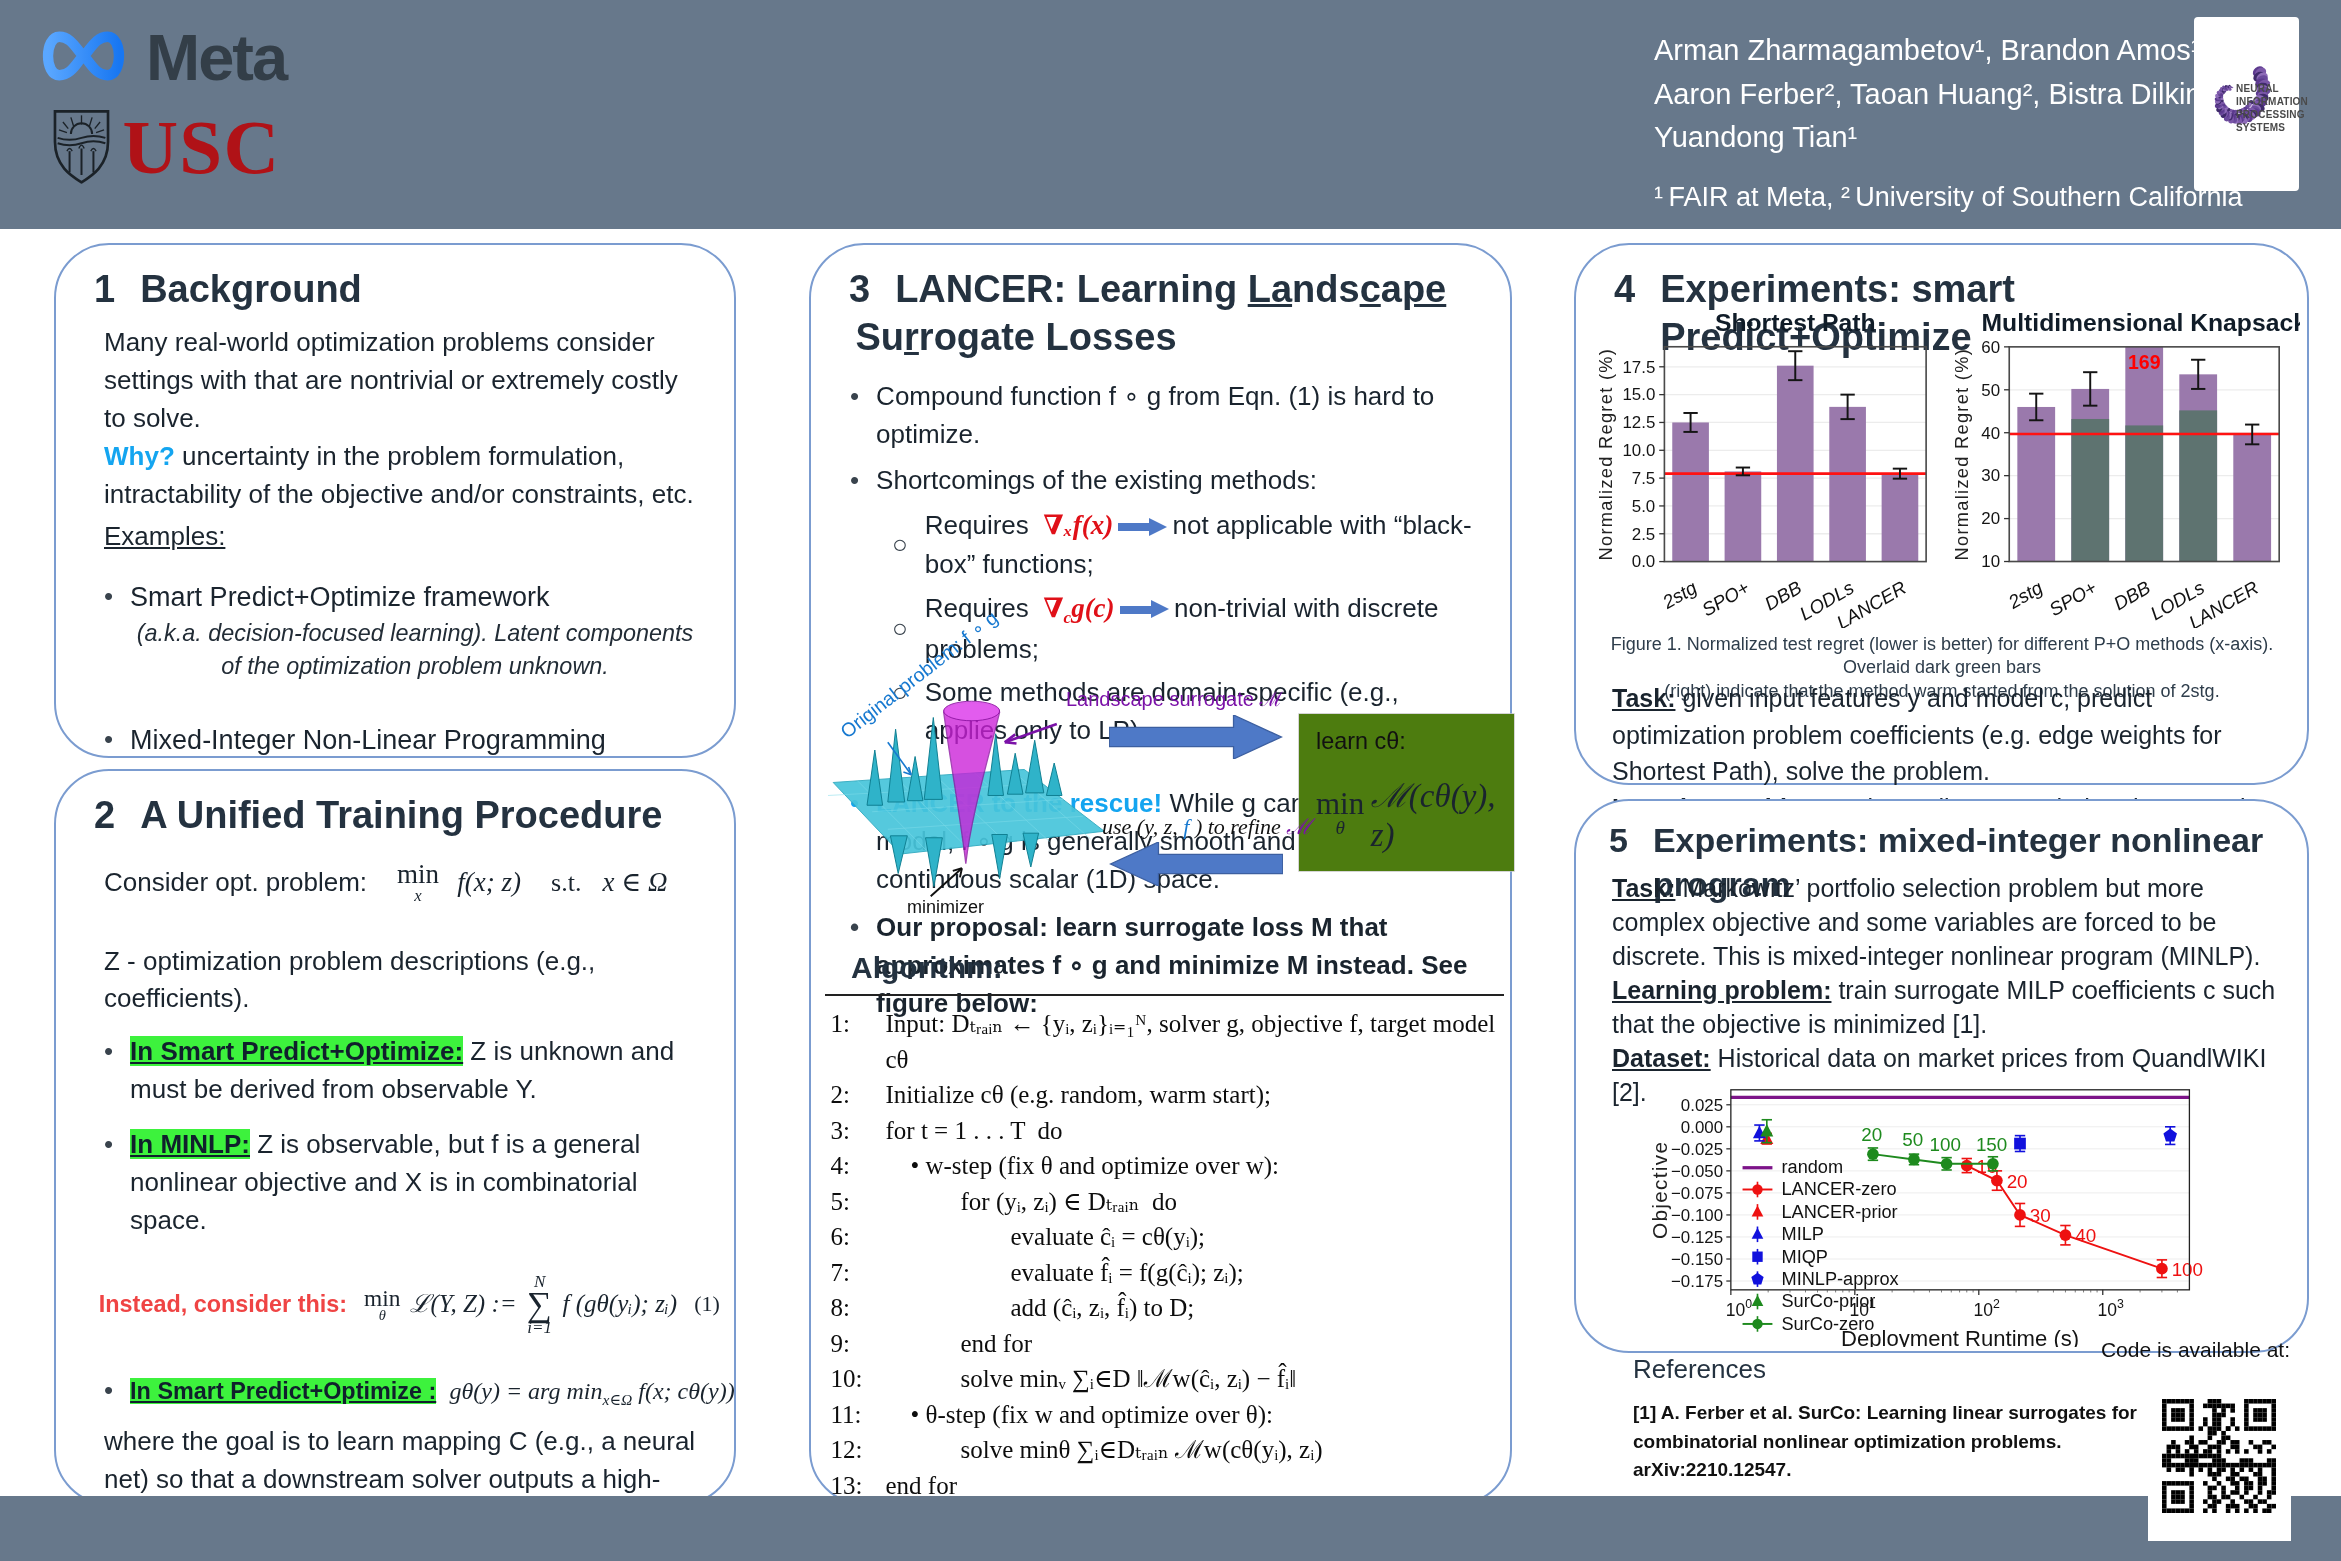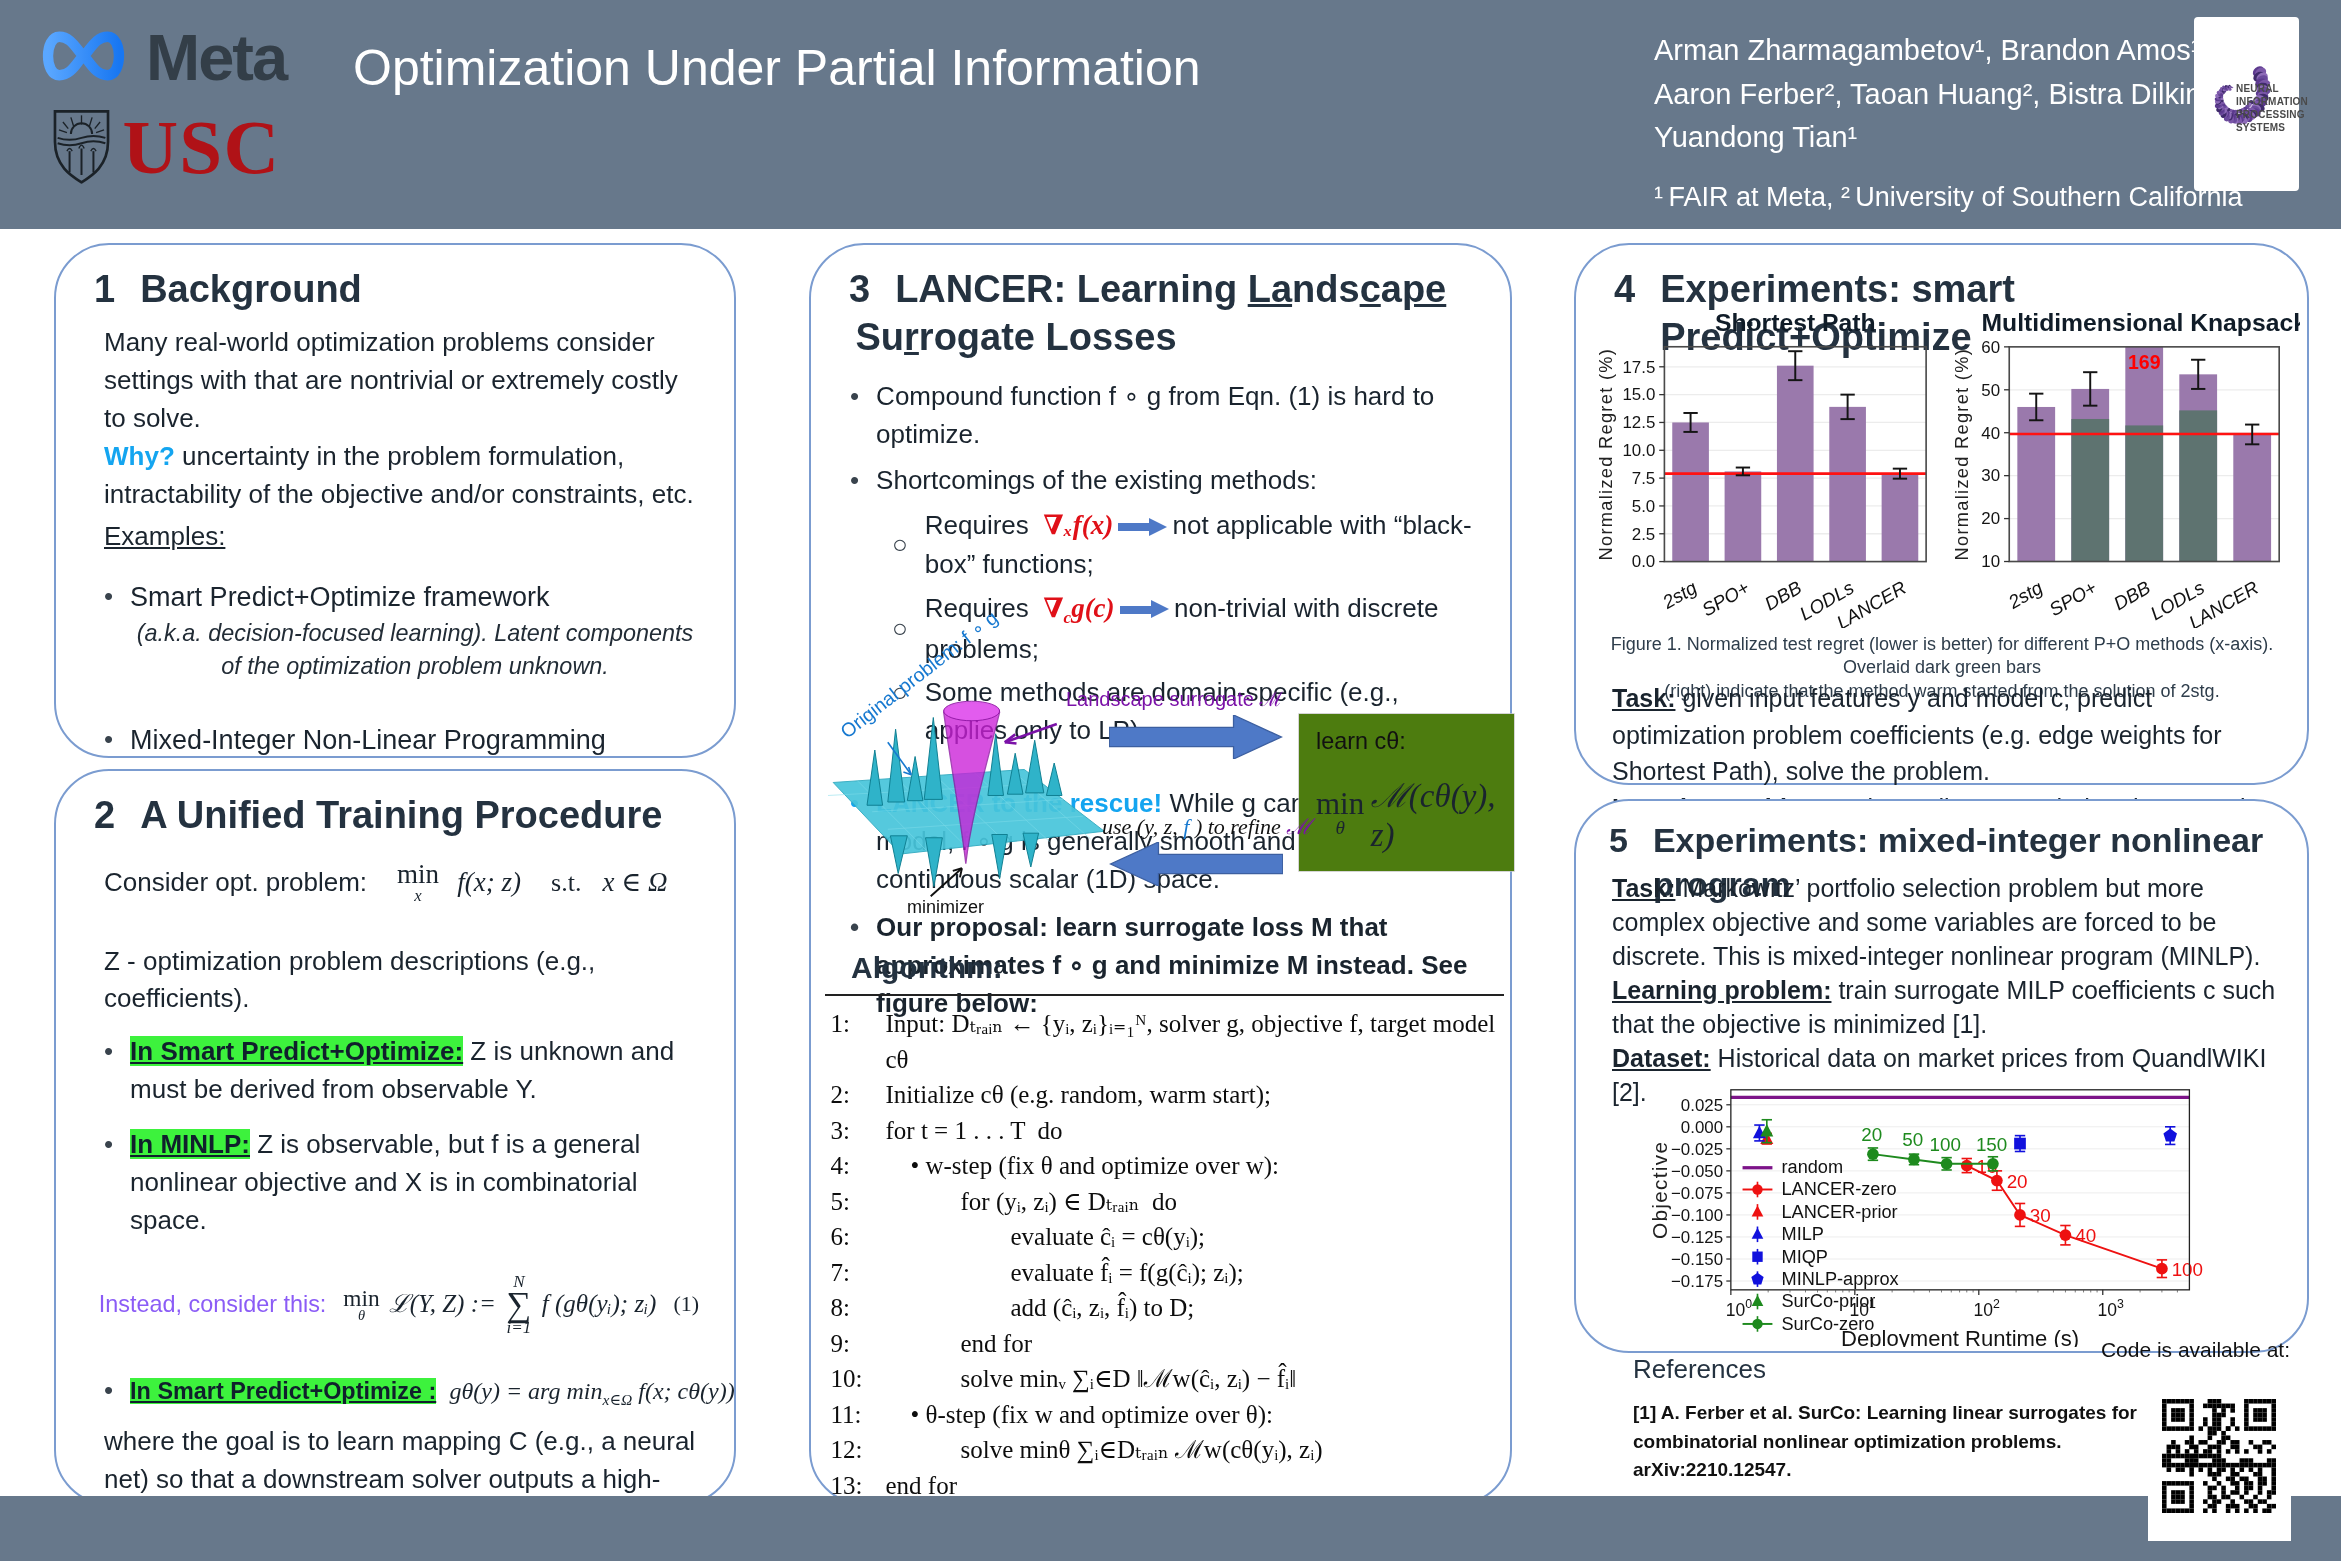--- a/index.html
+++ b/index.html
@@ -4,21 +4,21 @@
 <style>
   html,body{margin:0;padding:0;}
   body{width:2342px;height:1561px;position:relative;background:#ffffff;
        font-family:"Liberation Sans",sans-serif;overflow:hidden;color:#1a242e;}
   .abs{position:absolute;}
   .slate{position:absolute;background:#67788b;left:0;width:2342px;}
   .panel{position:absolute;background:#fff;border:2px solid #7b9cd0;border-radius:55px;box-sizing:border-box;}
   .ph{position:absolute;display:flex;gap:25px;font-size:38px;font-weight:700;color:#243240;line-height:1.28;}
   .txt{font-size:26px;line-height:1.46;color:#1a242e;}
   .cyan{color:#14a5f0;font-weight:700;}
-  .redtxt{color:#8b5cf6;font-weight:400;}
+  .redtxt{color:#ef4444;font-weight:700;}
   .hl{background:#3df23d;font-weight:700;text-decoration:underline;color:#10202c;}
   .b{font-weight:700;} .u{text-decoration:underline;}
   .sub-it{font-style:italic;font-size:23.4px;line-height:1.42;color:#222c36;text-align:center;}
   .math{font-family:"Liberation Serif","DejaVu Serif",serif;font-style:italic;}
   .mup{font-family:"Liberation Serif","DejaVu Serif",serif;font-style:normal;}
   .bullet{display:flex;gap:17px;}
   .dot{flex:0 0 auto;color:#39434d;}
   .ring{flex:0 0 auto;color:#39434d;}
   .mm{display:inline-flex;flex-direction:column;align-items:center;line-height:.95;vertical-align:middle;}
   .mm .s{font-size:.62em;}
@@ -78,21 +78,20 @@
         <path d="M24,66 Q28,58 32,66"></path>
           <path d="M42,62 Q46,52 50,62"></path>
           <path d="M60,66 Q64,58 68,66"></path>
       </g>
     </svg>
   </span>
   <span style="font-family:'Liberation Serif','DejaVu Serif',serif;font-weight:700;font-size:77px;color:#b01217;letter-spacing:1.3px;">USC</span>
 </div>
 
 <div class="abs" style="left:353px;top:34px;color:#ffffff;font-size:50px;font-weight:500;line-height:1.38;">
-  <div>Optimization Under Partial Information</div>
 </div>
 
 <div class="abs" style="left:1654px;top:29px;color:#ffffff;font-size:29px;line-height:1.5;">
   <div>Arman Zharmagambetov¹, Brandon Amos¹,</div>
   <div>Aaron Ferber², Taoan Huang², Bistra Dilkina²,</div>
   <div>Yuandong Tian¹</div>
   <div style="margin-top:17px;font-size:27px;">¹ FAIR at Meta,  ² University of Southern California</div>
 </div>
 
 <div class="abs" style="left:2194px;top:17px;width:105px;height:174px;background:#fff;border-radius:3.9px;">

